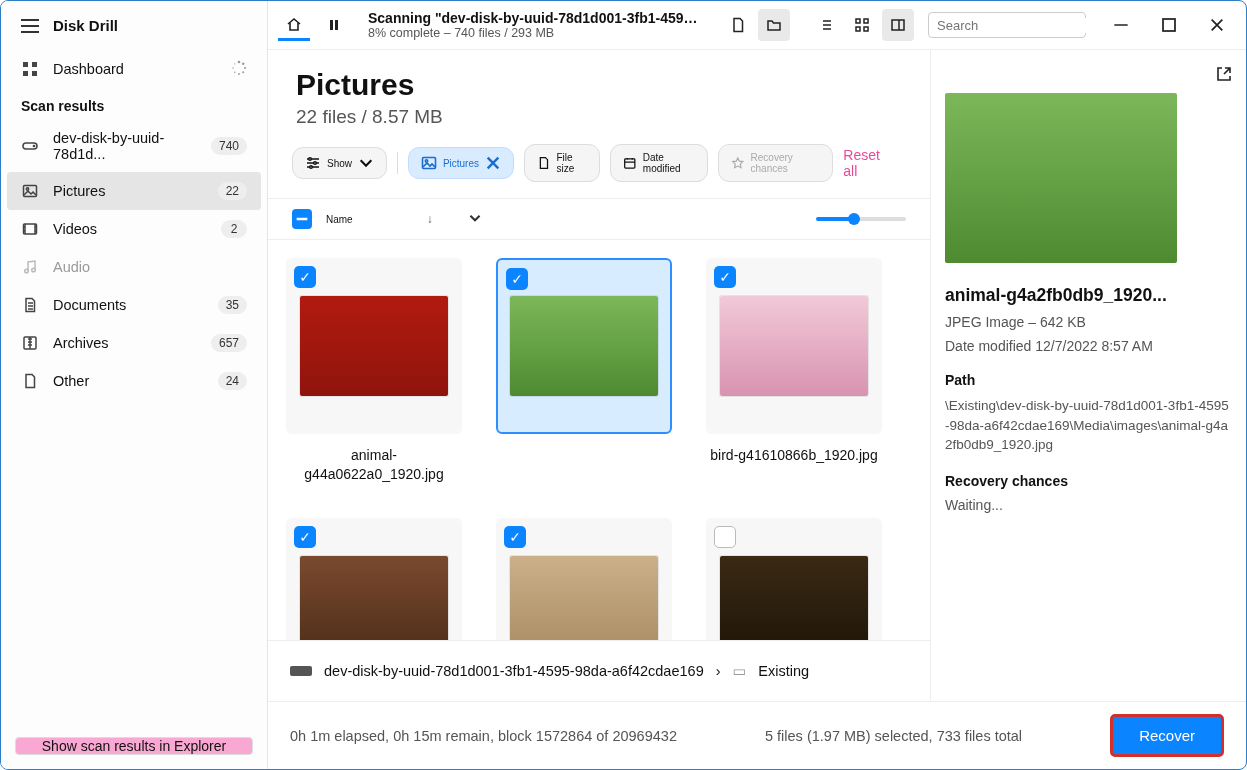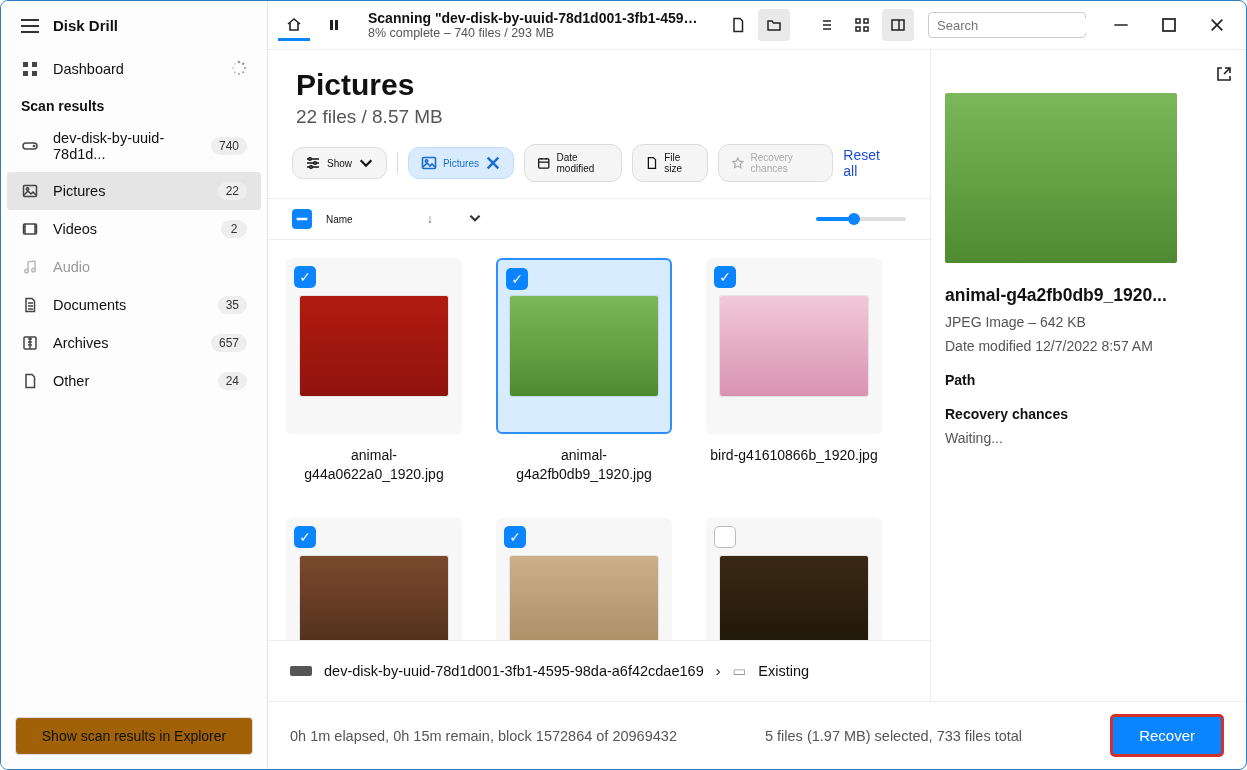--- a/index.html
+++ b/index.html
@@ -14,21 +14,21 @@
 .app-title { font-weight: 600; font-size: 15px; }
 .sb-row { display: flex; align-items: center; padding: 10px 20px; gap: 14px; cursor: pointer; position: relative; }
 .sb-row.active { background: #e5e5e5; border-radius: 4px; margin: 0 6px; padding: 10px 14px; }
 .sb-icon { width: 18px; height: 18px; display: flex; align-items: center; justify-content: center; color: #444; flex-shrink: 0; }
 .sb-label { flex: 1; font-size: 14.5px; }
 .sb-label.muted { color: #9a9a9a; }
 .sb-count { background: #eee; border-radius: 10px; padding: 2px 8px; font-size: 12px; color: #333; min-width: 26px; text-align: center; }
 .sb-section { font-size: 14px; font-weight: 600; padding: 10px 20px 6px; }
 .sb-spinner { position: absolute; right: 20px; }
 .sb-spacer { flex: 1; }
-.sb-footer-btn { margin: 14px; padding: 10px; border: 1px solid #ddd; background: #a16207; border-radius: 4px; text-align: center; cursor: pointer; font-size: 14px; }
+.sb-footer-btn { margin: 14px; padding: 0; border: 1px solid #ddd; background: #f9a8d4; border-radius: 4px; text-align: center; cursor: pointer; font-size: 14px; }
 
 
 .main { flex: 1; display: flex; flex-direction: column; }
 .topbar { display: flex; align-items: center; padding: 8px 10px; gap: 8px; border-bottom: 1px solid #eee; }
 .tb-btn { width: 32px; height: 32px; display: flex; align-items: center; justify-content: center; border-radius: 4px; cursor: pointer; color: #222; }
 .tb-btn.active-tab { border-bottom: 3px solid #0a84ff; border-radius: 0; }
 .tb-title { flex: 1; padding: 0 10px; }
 .tb-title-line1 { font-weight: 600; font-size: 14px; white-space: nowrap; overflow: hidden; text-overflow: ellipsis; max-width: 330px; }
 .tb-title-line2 { font-size: 12.5px; color: #555; }
 .tb-group { display: flex; gap: 4px; margin: 0 6px; }
@@ -44,21 +44,21 @@
 .page-head { padding: 18px 28px 0; }
 .page-title { font-size: 30px; font-weight: 600; }
 .page-sub { font-size: 19px; color: #565656; margin-top: 4px; }
 
 
 .filters { display: flex; align-items: center; gap: 10px; padding: 16px 24px; }
 .chip { display: flex; align-items: center; gap: 6px; padding: 7px 12px; border: 1px solid #ddd; border-radius: 11px; background: #f5f5f5; font-size: 10px; cursor: pointer; }
 .chip.blue { background: #d9ebff; border-color: #c0dcff; color: #1a6dcf; }
 .chip.disabled { color: #aaa; }
 .fsep { width: 1px; height: 22px; background: #ddd; }
-.reset-link { margin-left: auto; color: #1d4ed8; cursor: pointer; padding-right: 16px; }
+.reset-link { margin-left: auto; color: #ec4899; cursor: pointer; padding-right: 16px; }
 
 
 .colhead { display: flex; align-items: center; padding: 10px 24px; border-top: 1px solid #eee; border-bottom: 1px solid #eee; gap: 14px; }
 .tri-check { width: 20px; height: 20px; background: #0a84ff; border-radius: 4px; display: flex; align-items: center; justify-content: center; color: #fff; cursor: pointer; }
 .col-name { font-size: 10px; }
 .sort-arrow { color: #666; font-size: 12px; margin-left: 60px; }
 .chevron { margin-left: 20px; cursor: pointer; }
 .zoom-slider { margin-left: auto; width: 90px; height: 4px; background: linear-gradient(to right, #0a84ff 40%, #ddd 40%); border-radius: 2px; position: relative; }
 .zoom-slider::after { content: ""; position: absolute; left: 36%; top: -4px; width: 12px; height: 12px; background: #0a84ff; border-radius: 50%; }
 
@@ -326,30 +326,30 @@
                 <circle cx="5.5" cy="6" r="1.2"></circle>
                 <path d="M2 12l4-4 3 3 2-2 3 3"></path>
               </svg>
             <span>Pictures</span>
             <svg viewBox="0 0 12 12" stroke="currentColor" stroke-width="1.8">
                 <path d="M2 2l8 8M10 2l-8 8"></path>
               </svg>
           </div>
           <div class="chip">
             <svg viewBox="0 0 16 16" fill="none" stroke="currentColor" stroke-width="1.5">
+                <path d="M4 1.5h6l2.5 2.5V14.5H4z"></path>
+              </svg>
+            <span>File size</span>
+          </div>
+          <div class="chip">
+            <svg viewBox="0 0 16 16" fill="none" stroke="currentColor" stroke-width="1.5">
                 <rect x="2" y="3" width="12" height="11" rx="1"></rect>
                 <path d="M2 7h12M5 2v2M11 2v2"></path>
               </svg>
             <span>Date modified</span>
-          </div>
-          <div class="chip">
-            <svg viewBox="0 0 16 16" fill="none" stroke="currentColor" stroke-width="1.5">
-                <path d="M4 1.5h6l2.5 2.5V14.5H4z"></path>
-              </svg>
-            <span>File size</span>
           </div>
           <div class="chip disabled">
             <svg viewBox="0 0 16 16" fill="none" stroke="currentColor" stroke-width="1.4">
                 <path d="M8 2l1.8 3.8 4.2.5-3 3 .8 4.2L8 11.6 4.2 13.5 5 9.3l-3-3 4.2-.5z"></path>
               </svg>
             <span>Recovery chances</span>
           </div>
           <div class="reset-link">Reset all</div>
         </div>
 
@@ -376,21 +376,20 @@
                   <div class="chk checked"></div>
                   <div class="thumb th-red"></div>
                 </div>
                 <div class="fname">animal-g44a0622a0_1920.jpg</div>
               </div>
               <div class="card">
                 <div class="thumb-box selected">
                   <div class="chk checked"></div>
                   <div class="thumb th-green"></div>
                 </div>
-                <div class="fname">animal-g4a2fb0db9_1920.jpg</div>
               </div>
               <div class="card">
                 <div class="thumb-box">
                   <div class="chk checked"></div>
                   <div class="thumb th-pink"></div>
                 </div>
                 <div class="fname">bird-g41610866b_1920.jpg</div>
               </div>
               <div class="card">
                 <div class="thumb-box">
@@ -429,20 +428,21 @@
         <div class="popout">
           <svg viewBox="0 0 16 16" fill="none" stroke="currentColor" stroke-width="1.6">
               <path d="M6 2H2v12h12v-4M9 2h5v5M14 2L8 8"></path>
             </svg>
         </div>
         <div class="det-img th-green"></div>
         <div class="det-title">animal-g4a2fb0db9_1920...</div>
         <div class="det-line">JPEG Image – 642 KB</div>
         <div class="det-line">Date modified 12/7/2022 8:57 AM</div>
         <div class="det-h">Path</div>
+        <div class="det-path">\Existing\dev-disk-by-uuid-78d1d001-3fb1-4595-98da-a6f42cdae169\Media\images\animal-g4a2fb0db9_1920.jpg</div>
         <div class="det-h">Recovery chances</div>
         <div class="det-line">Waiting...</div>
       </div>
     </div>
 
     <div class="bottombar">
       <span>0h 1m elapsed, 0h 15m remain, block 1572864 of 20969432</span>
       <span style="margin-left:auto;">5 files (1.97 MB) selected, 733 files total</span>
       <div class="recover-btn">Recover</div>
     </div>

